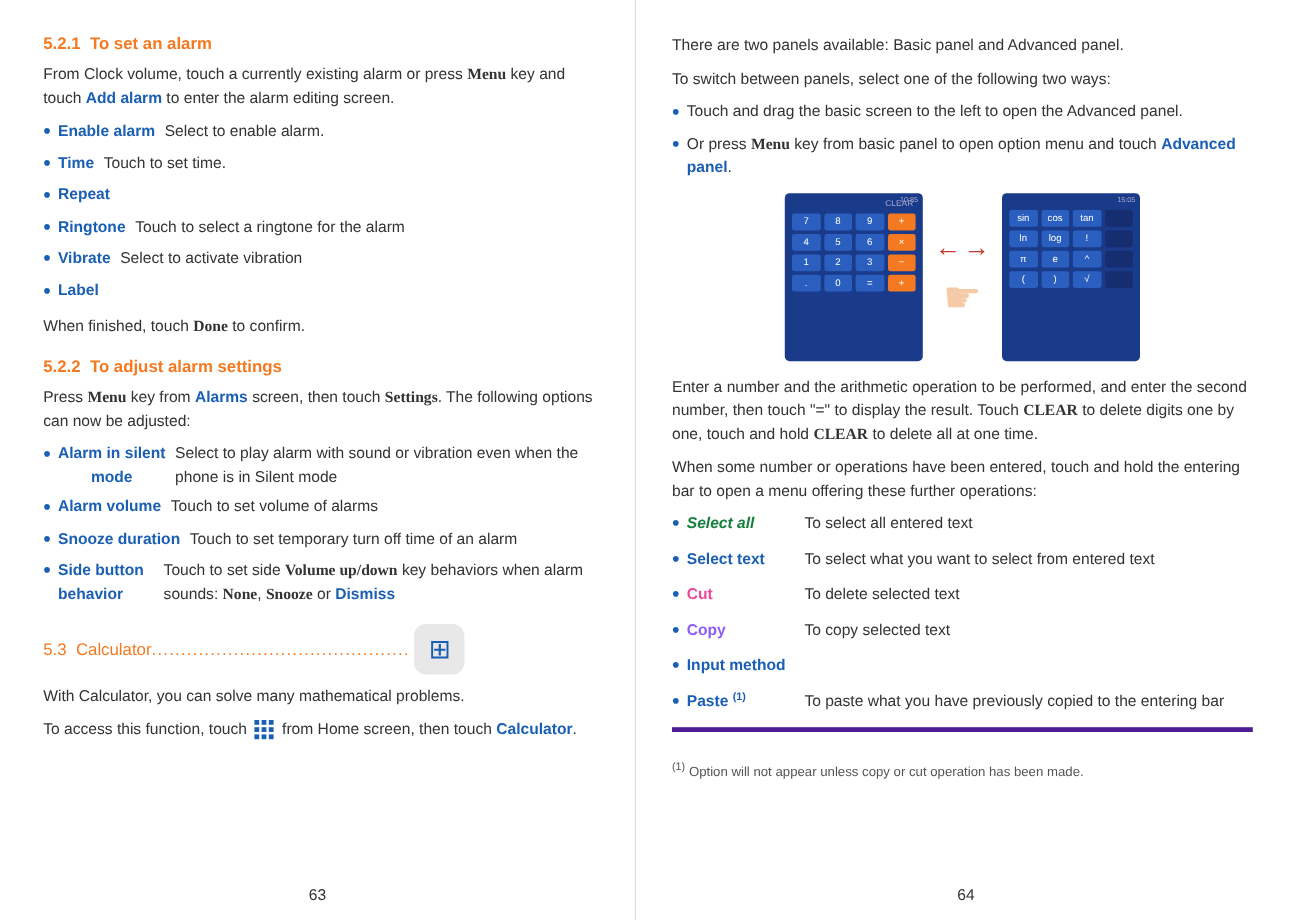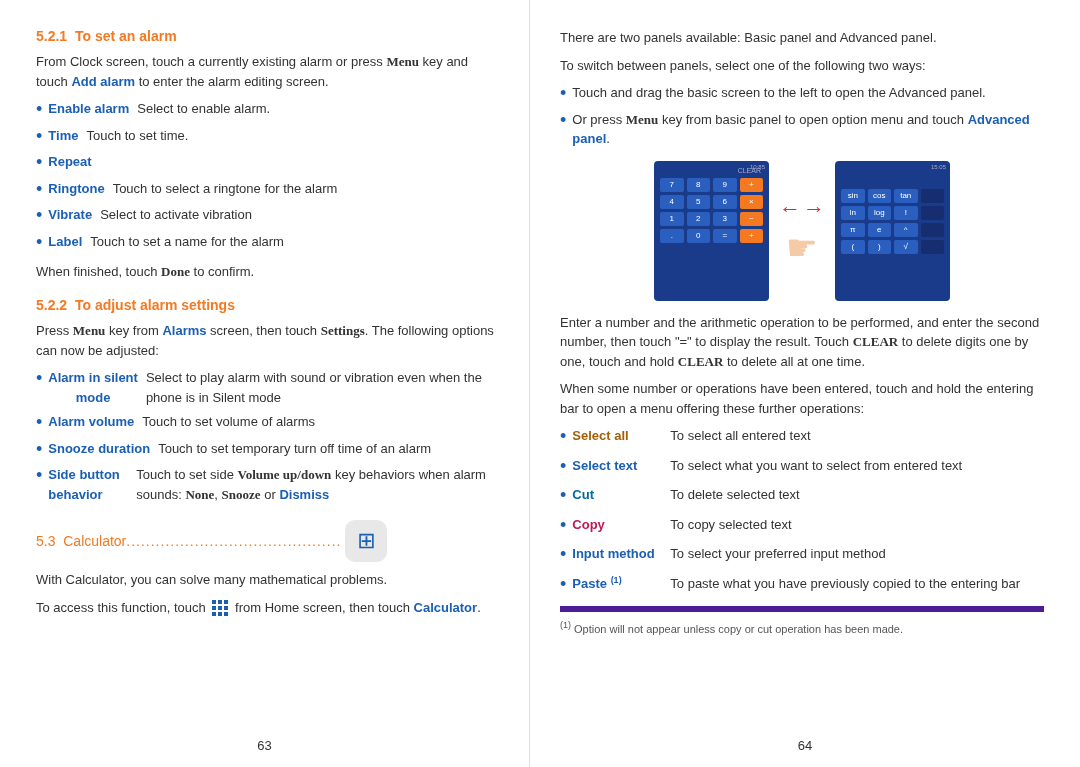--- a/index.html
+++ b/index.html
@@ -154,41 +154,41 @@
     .right-bullet-item {
       display: flex;
       align-items: flex-start;
       margin-bottom: 8px;
       line-height: 1.5;
     }
     .footnote {
       font-size: 11px;
       color: #555;
       margin-top: 10px;
-      padding-top: 8px;
-      border-top: 6px solid #4c1d95;
+      padding-top: 24px;
+      border-top: 4px solid #4c1d95;
     }
     .superscript {
       font-size: 9px;
       vertical-align: super;
     }
   </style>
 </head>
 <body>
 
 <div class="page-container">
 
   <div class="left-page">
 
     <div class="section-title">
       <span>5.2.1</span>&nbsp;&nbsp;<span>To set an alarm</span>
     </div>
 
     <p>
-      <span>From Clock screen, touch a currently existing alarm or press</span> <span class="bold">Menu</span> <span>key and touch</span> <span class="blue-bold">Add alarm</span> <span>to enter the alarm editing screen.</span>
+      <span>From Clock volume, touch a currently existing alarm or press</span> <span class="bold">Menu</span> <span>key and touch</span> <span class="blue-bold">Add alarm</span> <span>to enter the alarm editing screen.</span>
     </p>
 
     <div class="bullet-list">
       <div class="bullet-item">
         <span class="bullet-dot">•</span>
         <span class="bullet-label">Enable alarm</span>
         <span class="bullet-text">Select to enable alarm.</span>
       </div>
       <div class="bullet-item">
         <span class="bullet-dot">•</span>
@@ -205,21 +205,20 @@
         <span class="bullet-text">Touch to select a ringtone for the alarm</span>
       </div>
       <div class="bullet-item">
         <span class="bullet-dot">•</span>
         <span class="bullet-label">Vibrate</span>
         <span class="bullet-text">Select to activate vibration</span>
       </div>
       <div class="bullet-item">
         <span class="bullet-dot">•</span>
         <span class="bullet-label">Label</span>
-        <span class="bullet-text">Touch to set a name for the alarm</span>
       </div>
     </div>
 
     <p>
       <span>When finished, touch</span> <span class="bold">Done</span> <span>to confirm.</span>
     </p>
 
     <div class="subsection">
       <div class="section-title">
         <span>5.2.2</span>&nbsp;&nbsp;<span>To adjust alarm settings</span>
@@ -333,21 +332,21 @@
       <div class="arrow-container">
         <div style="display:flex;align-items:center;gap:2px;">
           <span style="font-size:22px;color:#c0392b;">←</span>
           <span style="font-size:22px;color:#c0392b;">→</span>
         </div>
         <div style="font-size:36px;color:#f5cba7;margin-top:4px;">☛</div>
       </div>
 
       <div class="calc-screen">
         <div class="calc-status-bar">15:05</div>
-        <div style="display:grid;grid-template-columns:repeat(4,1fr);gap:3px;margin-top:22px;">
+        <div style="display:grid;grid-template-columns:repeat(4,1fr);gap:3px;margin-top:8px;">
           <div class="calc-key">sin</div>
           <div class="calc-key">cos</div>
           <div class="calc-key">tan</div>
           <div class="calc-key" style="background:#162d70;"></div>
           <div class="calc-key">ln</div>
           <div class="calc-key">log</div>
           <div class="calc-key">!</div>
           <div class="calc-key" style="background:#162d70;"></div>
           <div class="calc-key">π</div>
           <div class="calc-key">e</div>
@@ -363,42 +362,41 @@
 
     <p>
       <span>Enter a number and the arithmetic operation to be performed, and enter the second number, then touch "=" to display the result. Touch</span> <span class="bold">CLEAR</span> <span>to delete digits one by one, touch and hold</span> <span class="bold">CLEAR</span> <span>to delete all at one time.</span>
     </p>
 
     <p style="margin-top:2px;">When some number or operations have been entered, touch and hold the entering bar to open a menu offering these further operations:</p>
 
     <div class="bullet-list" style="margin-top:6px;">
       <div class="right-bullet-item">
         <span class="bullet-dot">•</span>
-        <span class="bullet-label" style="color:#a16207;font-weight:bold;margin-right:8px;white-space:nowrap;min-width:90px;">Select all</span>
+        <span class="bullet-label" style="color:#15803d;font-weight:bold;margin-right:8px;white-space:nowrap;min-width:90px;font-style:italic;">Select all</span>
         <span class="bullet-text">To select all entered text</span>
       </div>
       <div class="right-bullet-item">
         <span class="bullet-dot">•</span>
         <span class="bullet-label" style="color:#1a5fb4;font-weight:bold;margin-right:8px;white-space:nowrap;min-width:90px;">Select text</span>
         <span class="bullet-text">To select what you want to select from entered text</span>
       </div>
       <div class="right-bullet-item">
         <span class="bullet-dot">•</span>
-        <span class="bullet-label" style="color:#0369a1;font-weight:bold;margin-right:8px;white-space:nowrap;min-width:90px;">Cut</span>
+        <span class="bullet-label" style="color:#ec4899;font-weight:bold;margin-right:8px;white-space:nowrap;min-width:90px;">Cut</span>
         <span class="bullet-text">To delete selected text</span>
       </div>
       <div class="right-bullet-item">
         <span class="bullet-dot">•</span>
-        <span class="bullet-label" style="color:#be185d;font-weight:bold;margin-right:8px;white-space:nowrap;min-width:90px;">Copy</span>
+        <span class="bullet-label" style="color:#8b5cf6;font-weight:bold;margin-right:8px;white-space:nowrap;min-width:90px;">Copy</span>
         <span class="bullet-text">To copy selected text</span>
       </div>
       <div class="right-bullet-item">
         <span class="bullet-dot">•</span>
         <span class="bullet-label" style="color:#1a5fb4;font-weight:bold;margin-right:8px;white-space:nowrap;min-width:90px;">Input method</span>
-        <span class="bullet-text">To select your preferred input method</span>
       </div>
       <div class="right-bullet-item">
         <span class="bullet-dot">•</span>
         <span class="bullet-label" style="color:#1a5fb4;font-weight:bold;margin-right:8px;white-space:nowrap;min-width:90px;">Paste <span class="superscript">(1)</span></span>
         <span class="bullet-text">To paste what you have previously copied to the entering bar</span>
       </div>
     </div>
 
     <div class="footnote">
       <span class="superscript">(1)</span> <span>Option will not appear unless copy or cut operation has been made.</span>

